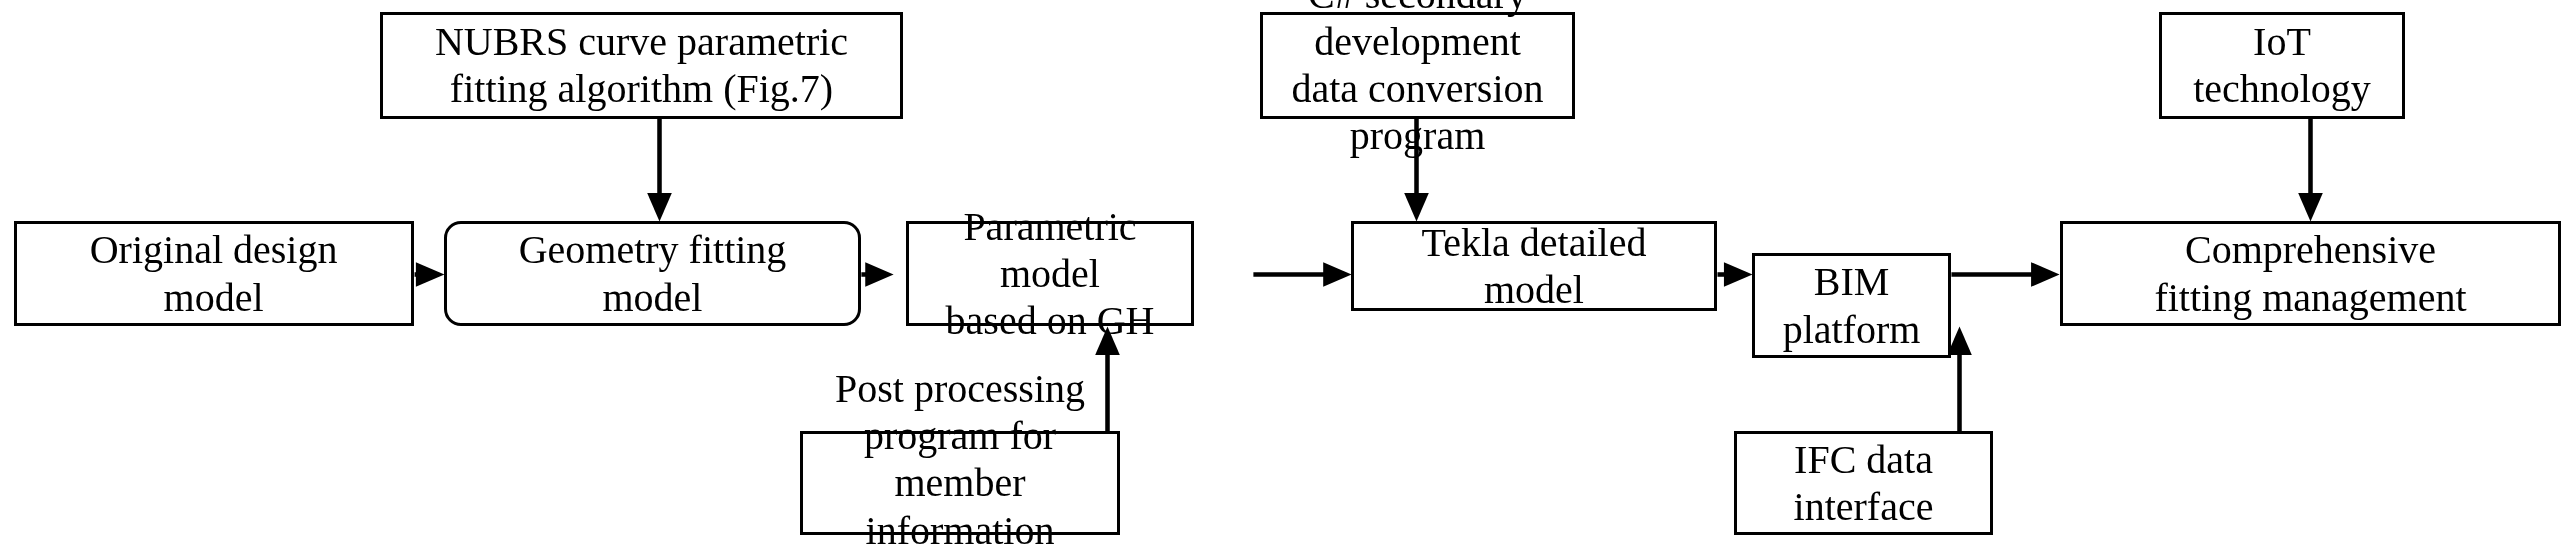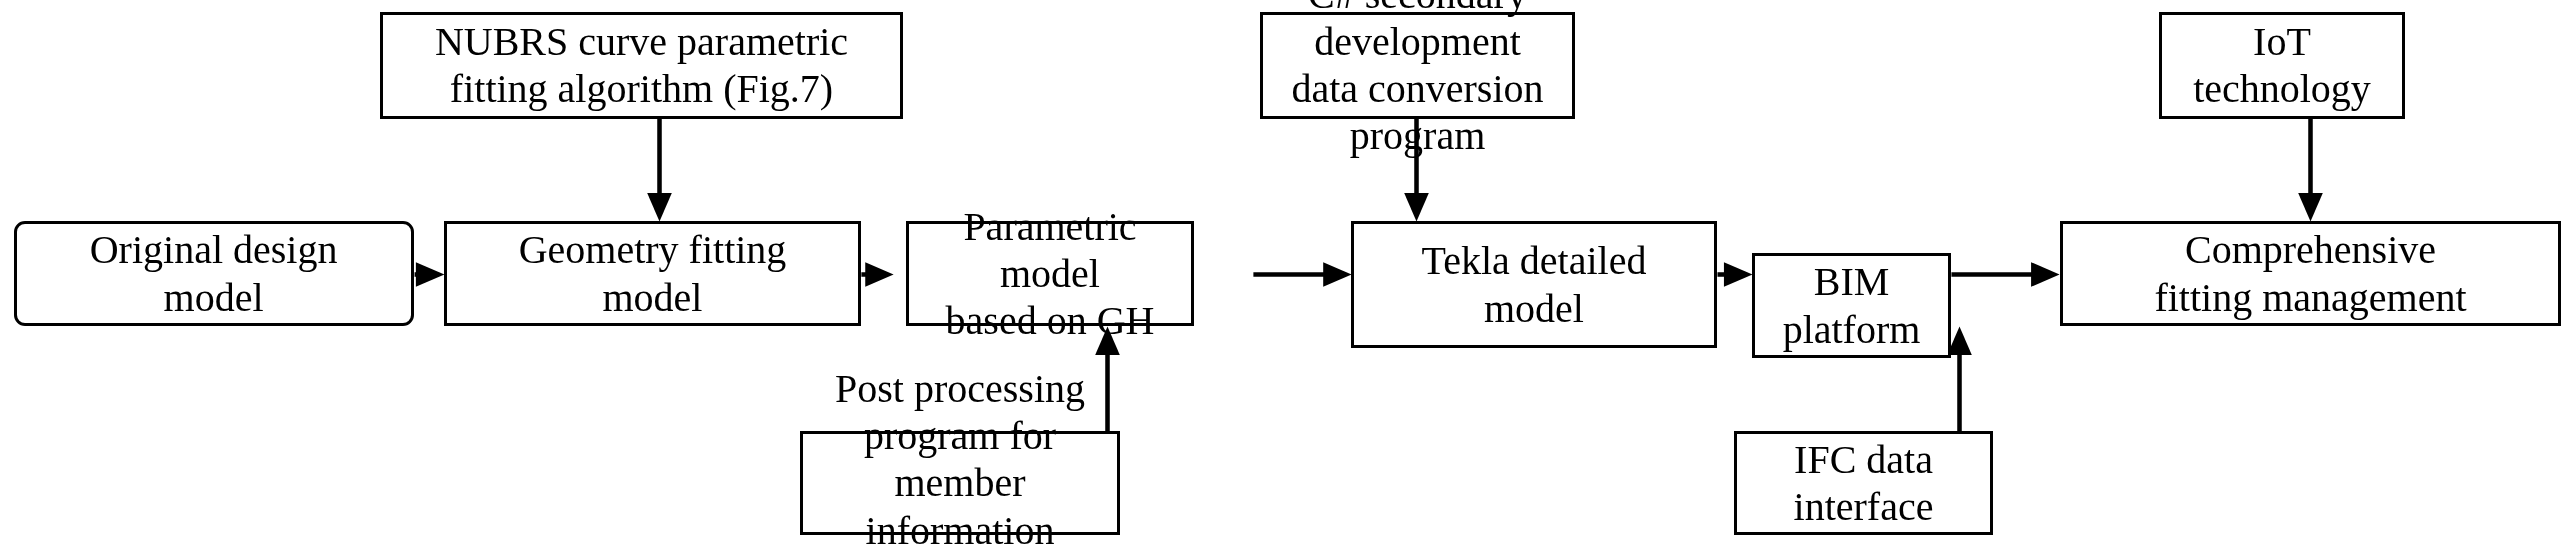--- a/index.html
+++ b/index.html
@@ -116,27 +116,27 @@
         <line x1="30" y1="192" x2="30" y2="68" stroke-width="7" stroke="#000000"></line>
         <polygon points="30,30 11,74 49,74" fill="#000000"></polygon>
       </svg>
     </div>
     <div class="conn" style="left: 1940px; top: 307px; width: 39px; height: 144px;">
       <svg width="39" height="144" viewBox="0 0 60 222">
         <line x1="30" y1="192" x2="30" y2="68" stroke-width="7" stroke="#000000"></line>
         <polygon points="30,30 11,74 49,74" fill="#000000"></polygon>
       </svg>
     </div>
-    <div class="node" style="left: 13.6px; top: 221px; width: 400px; height: 105px; border-radius: 11px;"><span class="node-label">Original design
+    <div class="node" style="left: 13.6px; top: 221px; width: 400px; height: 105px;"><span class="node-label">Original design
 model</span></div>
-    <div class="node" style="left: 444px; top: 221px; width: 417px; height: 105px;"><span class="node-label">Geometry fitting
+    <div class="node" style="left: 444px; top: 221px; width: 417px; height: 105px; border-radius: 17px;"><span class="node-label">Geometry fitting
 model</span></div>
     <div class="node" style="left: 906px; top: 221px; width: 288px; height: 105px;"><span class="node-label">Parametric model
 based on GH</span></div>
-    <div class="node" style="left: 1351px; top: 221px; width: 366px; height: 127px;"><span class="node-label">Tekla detailed
+    <div class="node" style="left: 1351px; top: 221px; width: 366px; height: 90px;"><span class="node-label">Tekla detailed
 model</span></div>
     <div class="node" style="left: 1752px; top: 221px; width: 199px; height: 105px; margin-top: 32px;"><span class="node-label">BIM platform</span></div>
     <div class="node" style="left: 2060px; top: 221px; width: 501px; height: 105px;"><span class="node-label">Comprehensive
 fitting management</span></div>
     <div class="node" style="left: 380px; top: 11.6px; width: 523px; height: 107px;"><span class="node-label">NUBRS curve parametric
 fitting algorithm (Fig.7)</span></div>
     <div class="node" style="left: 1260px; top: 11.6px; width: 315px; height: 107px;"><span class="node-label">C# secondary development
 data conversion program</span></div>
     <div class="node" style="left: 2159px; top: 11.6px; width: 246px; height: 107px;"><span class="node-label">IoT technology</span></div>
     <div class="node" style="left: 800px; top: 431px; width: 320px; height: 104px;"><span class="node-label">Post processing program for

